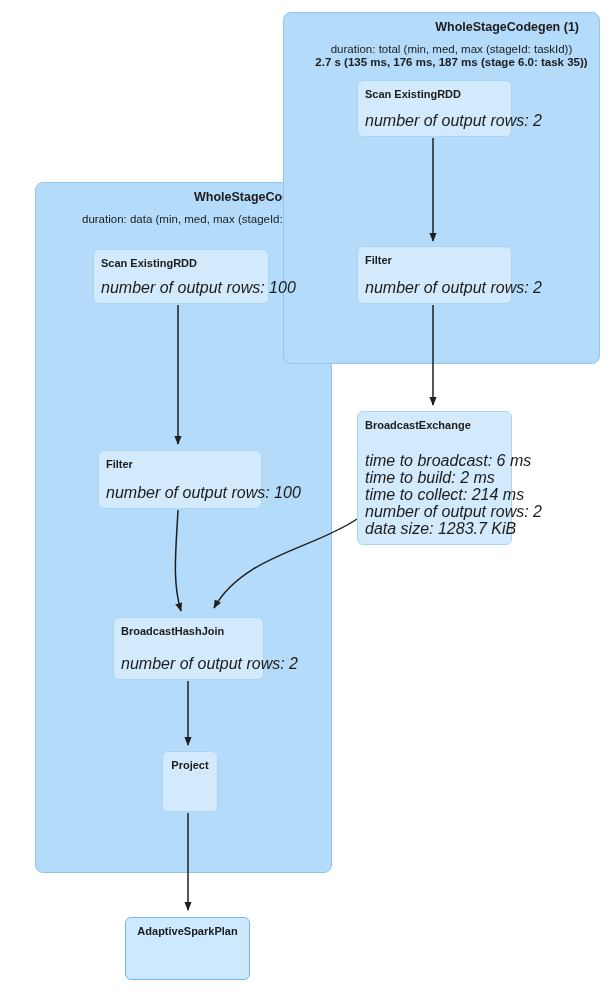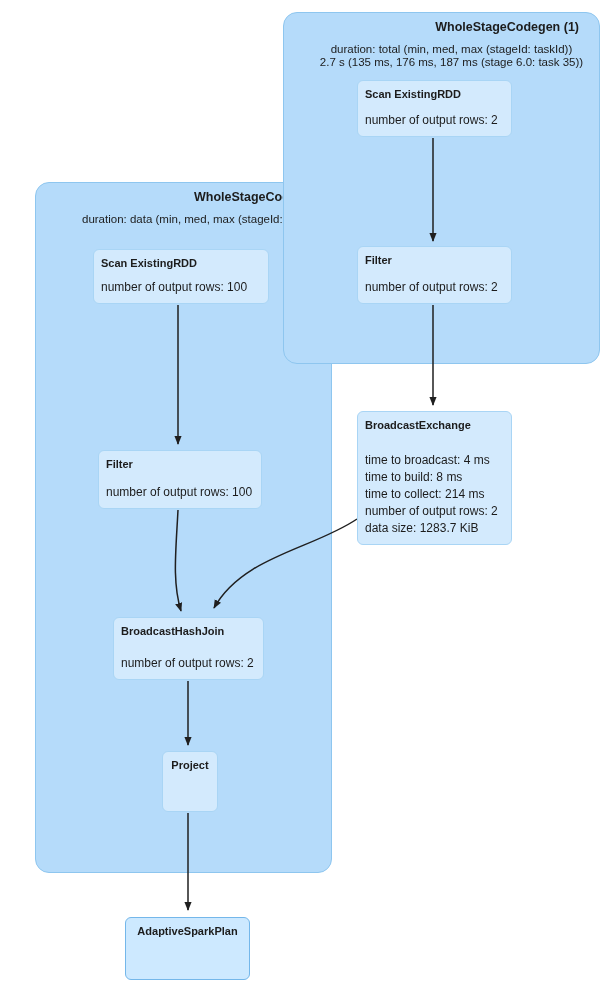--- a/index.html
+++ b/index.html
@@ -23,21 +23,21 @@
     position:relative;
     width:614px;
     height:997px;
     background:var(--page-bg);
     overflow:hidden;
   }
   .cluster{
     position:absolute;
     background:var(--cluster-fill);
     border:1px solid var(--cluster-border);
-    border-radius:14px;
+    border-radius:8px;
     box-sizing:border-box;
   }
   .cluster-title{
     position:absolute;
     font-size:12.5px;
     font-weight:bold;
     white-space:nowrap;
     color:var(--text);
   }
   .cluster-duration{
@@ -71,24 +71,25 @@
     background:var(--result-fill);
     border:1px solid var(--result-border);
   }
   .node-title{
     font-size:11px;
     font-weight:bold;
     white-space:nowrap;
     color:var(--text);
   }
   .node-metrics{
-    font-size:12px;
+    font-size:16px;
     line-height:17px;
     white-space:nowrap;
     color:var(--text);
+    font-style:italic;
   }
   #edges{
     position:absolute;
     left:0; top:0;
     width:614px; height:997px;
     z-index:3;
     pointer-events:none;
   }
   #edges path.edge{
     fill:none;
@@ -104,21 +105,21 @@
 <div id="canvas">
 
   <div class="cluster z1" style="left:35px; top:182px; width:297px; height:691px;">
     <div class="cluster-title" style="left:158px; top:7px;">WholeStageCode</div>
     <div class="cluster-duration" style="left:26px; top:30px;">duration: data (min, med, max (stageId:</div>
   </div>
 
   <div class="cluster z2" style="left:283px; top:12px; width:317px; height:352px;">
     <div class="cluster-title" style="right:20px; top:7px;">WholeStageCodegen (1)</div>
     <div class="cluster-duration centered" style="top:30px;">duration: total (min, med, max (stageId: taskId))</div>
-    <div class="cluster-duration centered" style="top:43px;">2.7 s (135 ms, 176 ms, 187 ms (stage 6.0: task 35))</div>
+    <div class="cluster-duration centered" style="top:43px;font-weight:bold;">2.7 s (135 ms, 176 ms, 187 ms (stage 6.0: task 35))</div>
   </div>
 
   <svg id="edges" viewBox="0 0 614 997">
     <defs>
       <marker id="arrow" viewBox="0 0 10 8" refX="9" refY="4" markerWidth="9" markerHeight="8" orient="auto" markerUnits="userSpaceOnUse">
         <path d="M0,0 L10,4 L0,8 z" fill="var(--edge)"></path>
       </marker>
     </defs>
     <path class="edge" d="M433,138 L433,241" marker-end="url(#arrow)"></path>
     <path class="edge" d="M433,305 L433,405" marker-end="url(#arrow)"></path>
@@ -145,22 +146,22 @@
   </div>
 
   <div class="node" style="left:98px; top:450px; width:164px; height:59px;">
     <div class="node-title">Filter</div>
     <div class="node-metrics">number of output rows: 100</div>
   </div>
 
   <div class="node" style="left:357px; top:411px; width:155px; height:134px;">
     <div class="node-title">BroadcastExchange</div>
     <div class="node-metrics">
-      <div>time to broadcast: 4 ms</div>
-      <div>time to build: 8 ms</div>
+      <div>time to broadcast: 6 ms</div>
+      <div>time to build: 2 ms</div>
       <div>time to collect: 214 ms</div>
       <div>number of output rows: 2</div>
       <div>data size: 1283.7 KiB</div>
     </div>
   </div>
 
   <div class="node" style="left:113px; top:617px; width:151px; height:63px;">
     <div class="node-title">BroadcastHashJoin</div>
     <div class="node-metrics">number of output rows: 2</div>
   </div>

